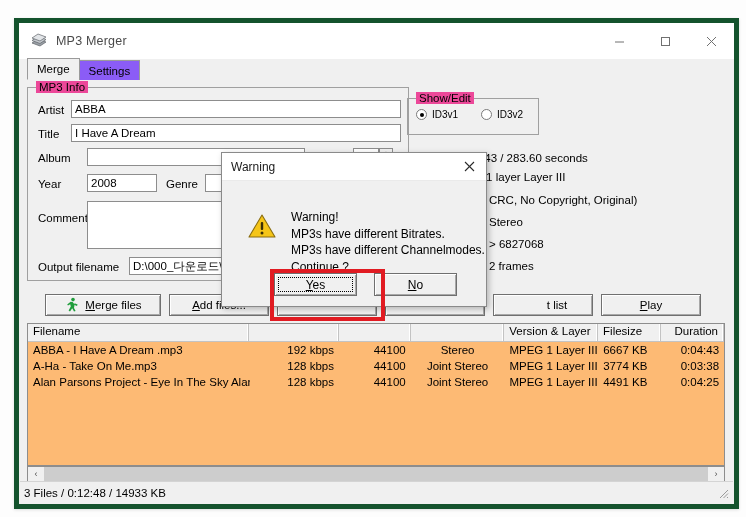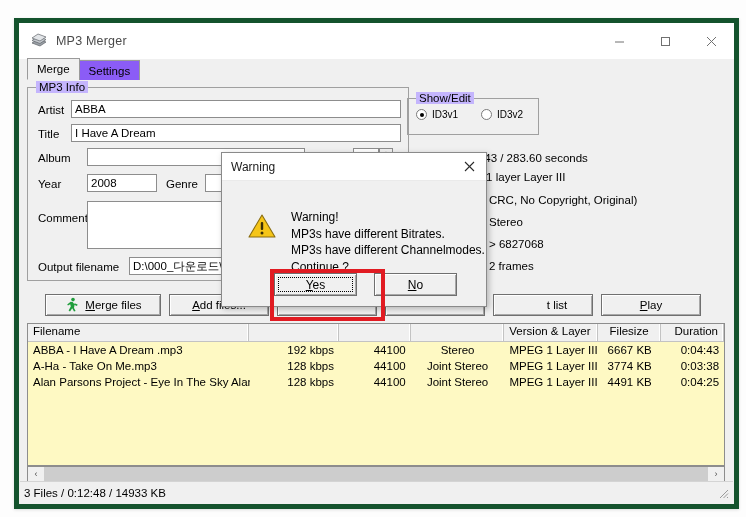--- a/index.html
+++ b/index.html
@@ -19,21 +19,21 @@
 
   
   .tabstrip{position:absolute;left:8px;top:37px;height:20px;display:flex;align-items:flex-end;}
   .tab{height:19px;padding:0 9px;font-size:11.5px;color:#000;display:flex;align-items:center;
        border:1px solid #9a9a9a;border-bottom:none;background:#8b5cf6;margin-right:-1px;}
   .tab.active{background:#f0f0f0;border-bottom:1px solid #f0f0f0;height:20px;}
   .tab-sep{width:1px;height:17px;background:#9a9a9a;align-self:flex-end;margin-bottom:1px;}
 
   
   .groupbox{position:absolute;border:1px solid #a0a0a0;}
-  .groupbox > .gb-title{position:absolute;top:-7px;left:8px;background:#c4b5fd;padding:0 3px;font-size:11.5px;color:#000;}
+  .groupbox > .gb-title{position:absolute;top:-7px;left:8px;background:#ec4899;padding:0 3px;font-size:11.5px;color:#000;}
 
   .lbl{position:absolute;font-size:11.5px;color:#000;white-space:nowrap;}
 
   .tfield{position:absolute;background:#fff;border:1px solid #8d8d8d;
           font-size:11.5px;color:#000;padding:1px 3px;box-sizing:border-box;
           display:flex;align-items:center;overflow:hidden;white-space:nowrap;}
 
   .spin{position:absolute;width:14px;box-sizing:border-box;border:1px solid #8d8d8d;background:#f0f0f0;display:flex;flex-direction:column;}
   .spin div{flex:1;display:flex;align-items:center;justify-content:center;font-size:6px;color:#000;line-height:1;}
   .spin div:first-child{border-bottom:1px solid #c0c0c0;}
@@ -45,33 +45,33 @@
 
   .info-line{position:absolute;font-size:11.5px;color:#000;white-space:nowrap;}
 
   
   .btn{position:absolute;box-sizing:border-box;background:#f0f0f0;border:1px solid #707070;
        font-size:11.5px;color:#000;display:flex;align-items:center;justify-content:center;
        box-shadow:inset 1px 1px 0 #fff, inset -1px -1px 0 #a8a8a8;}
   .btn u{text-decoration:underline;}
 
   
-  .listwrap{position:absolute;background:#fef9c3;border:1px solid #8d8d8d;box-sizing:border-box;overflow:hidden;}
+  .listwrap{position:absolute;background:#fdba74;border:1px solid #8d8d8d;box-sizing:border-box;overflow:hidden;}
   .lv-header{display:flex;height:17px;background:#f0f0f0;border-bottom:1px solid #c3c3c3;}
   .lv-header div{font-size:11.5px;color:#000;border-right:1px solid #c3c3c3;
        box-shadow:inset -1px 0 0 #fff;box-sizing:border-box;padding:1px 5px;overflow:hidden;white-space:nowrap;}
   .lv-row{display:flex;height:16px;}
   .lv-row span{font-size:11.5px;color:#000;box-sizing:border-box;padding:0 5px;
        overflow:hidden;white-space:nowrap;line-height:16px;}
   .c-name{width:250px;}
   .c-bitrate{width:100px;text-align:right;}
   .c-freq{width:80px;text-align:right;}
   .c-mode{width:105px;text-align:center;}
   .c-ver{width:105px;}
-  .c-size{width:70px;text-align:center;}
+  .c-size{width:70px;text-align:left;}
   .c-dur{width:70px;text-align:right;}
 
   .hscroll{position:absolute;height:16px;background:#f0f0f0;border:1px solid #8d8d8d;
            box-sizing:border-box;display:flex;align-items:center;}
   .hs-arrow{width:16px;text-align:center;font-size:9px;color:#505050;}
   .hs-thumb{flex:1;height:14px;background:#cdcdcd;}
 
   .statusbar{position:absolute;left:1px;bottom:1px;width:713px;height:22px;background:#f0f0f0;
              border-top:1px solid #d4d4d4;font-size:11.5px;color:#000;display:flex;align-items:center;padding-left:4px;box-sizing:border-box;}
   .grip{position:absolute;right:4px;bottom:4px;width:10px;height:10px;}

